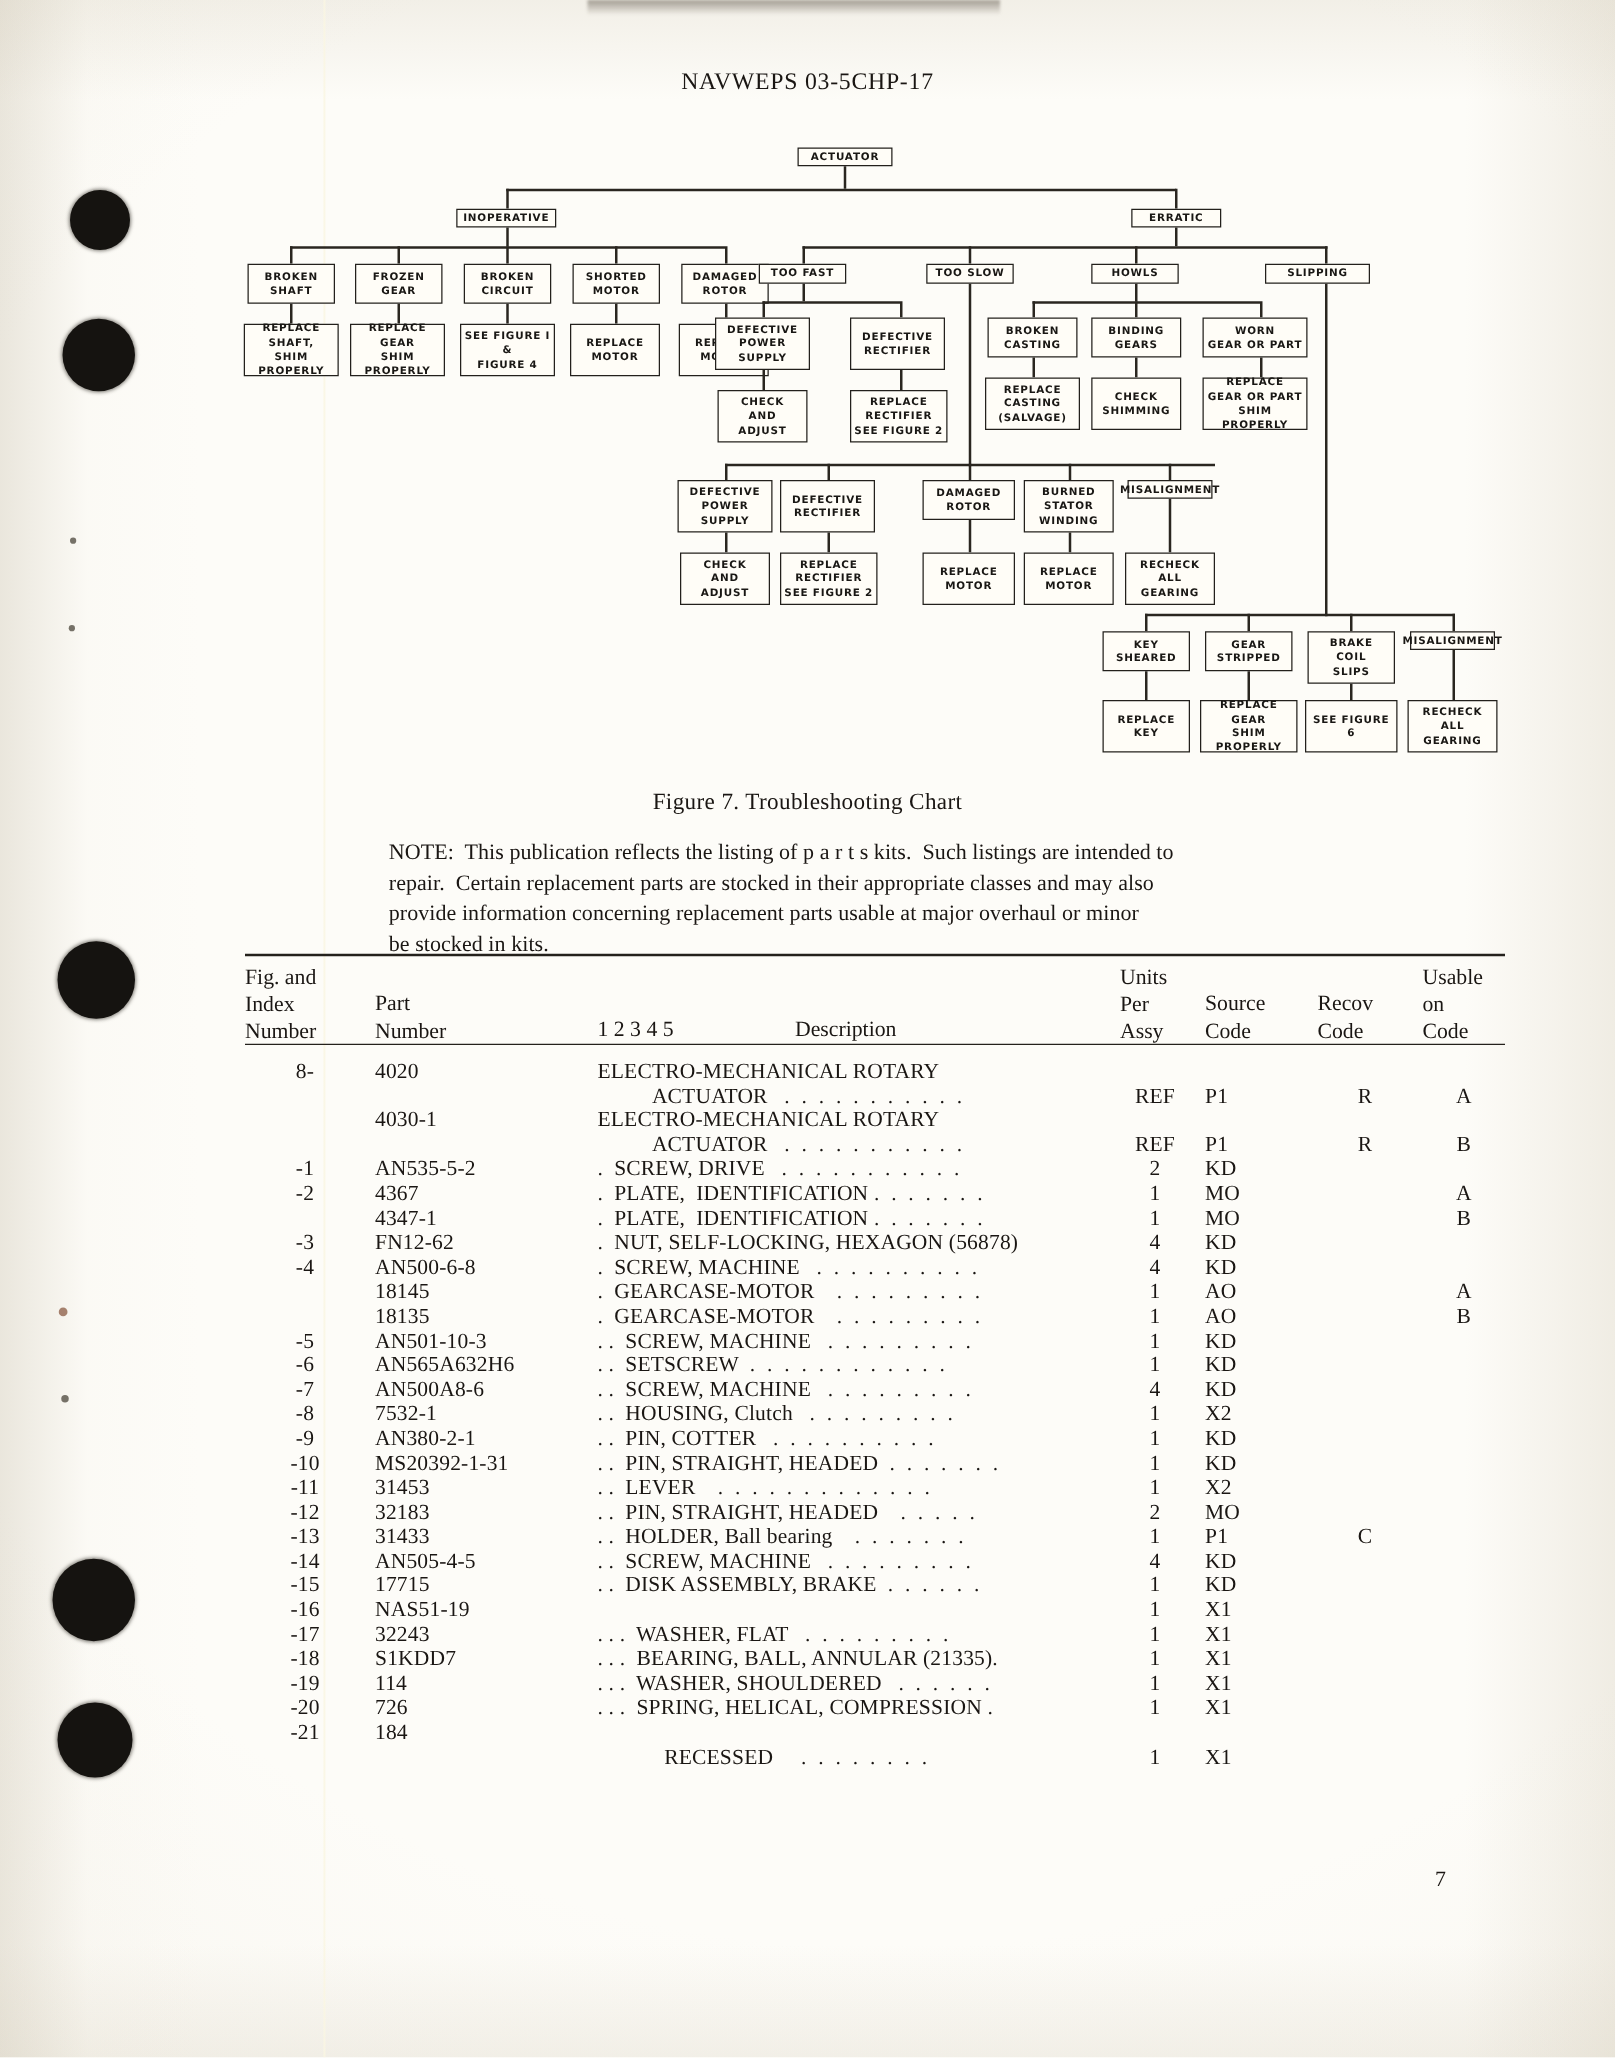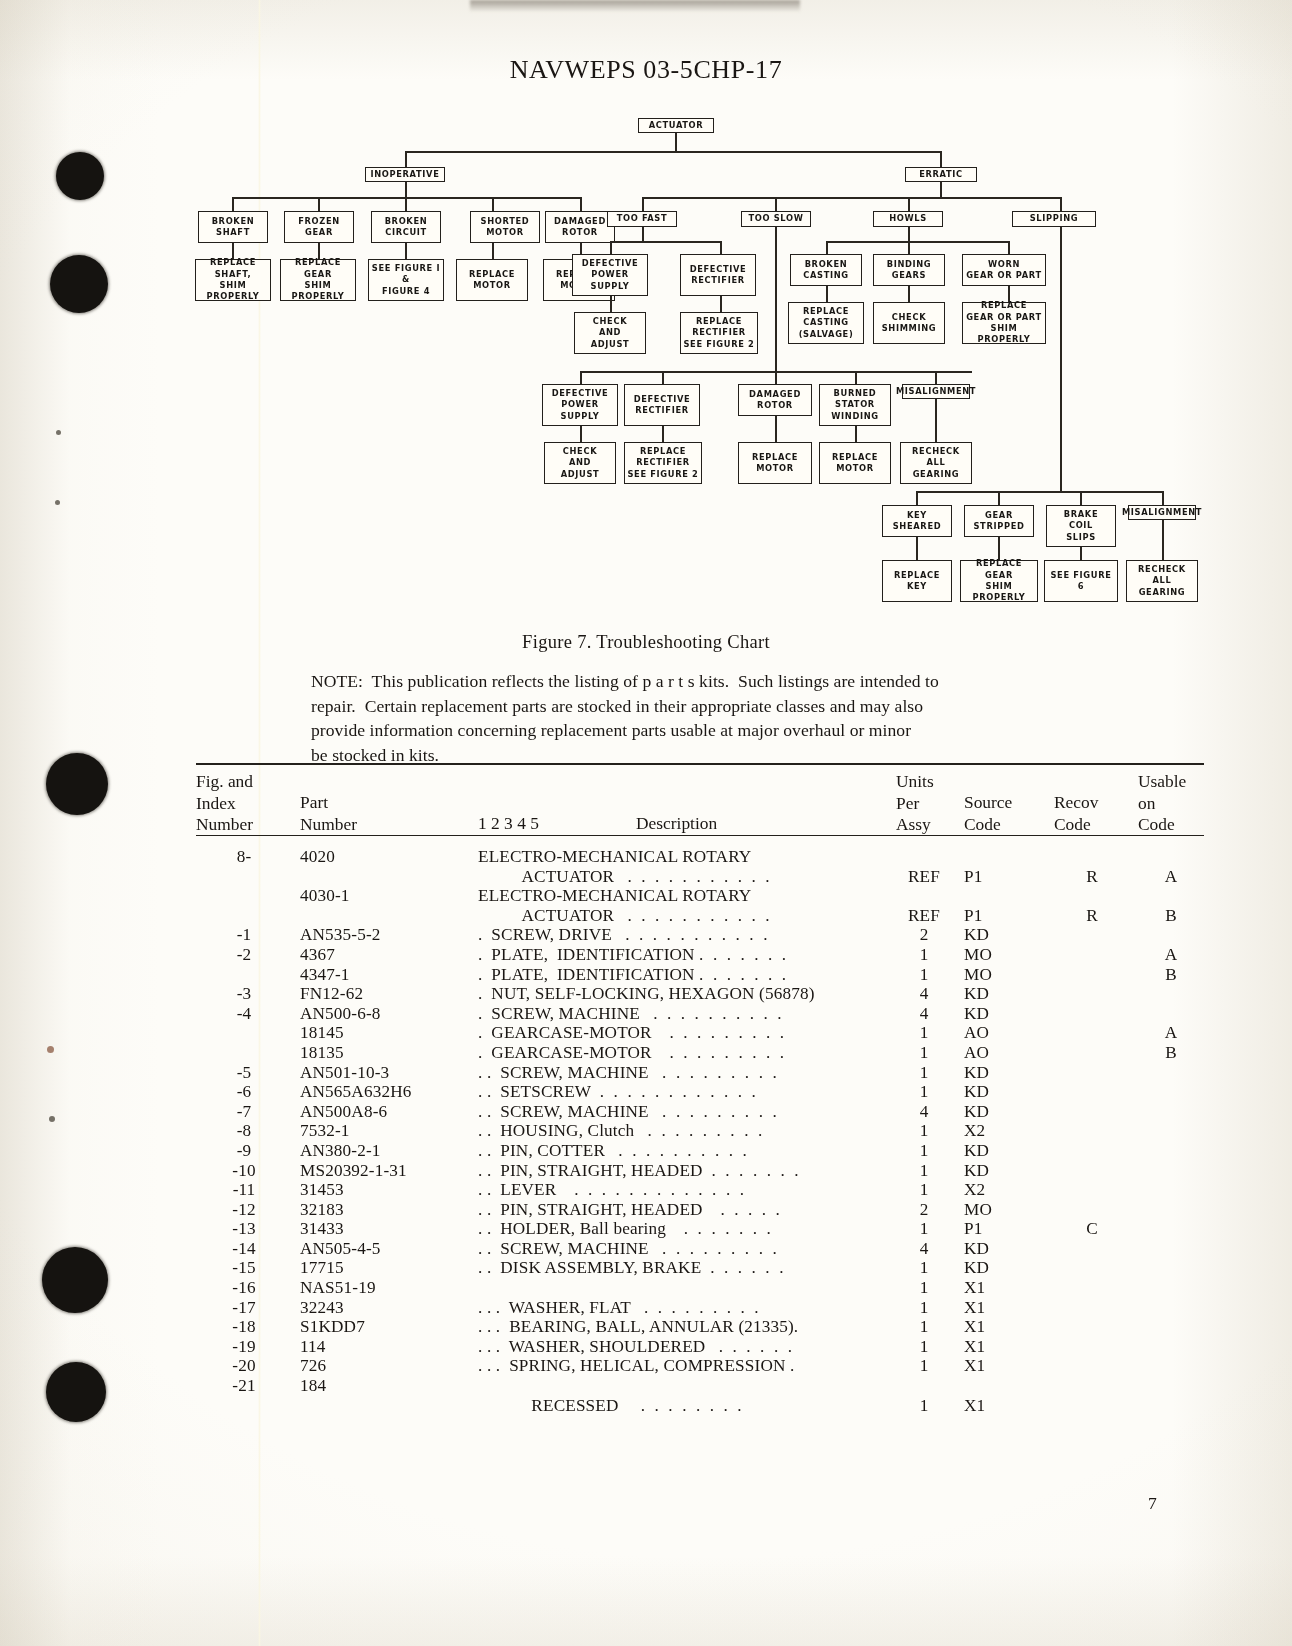--- a/index.html
+++ b/index.html
@@ -60,21 +60,21 @@
     background: #4a443a;
     border-radius: 50%;
     opacity: .75;
   }
 
   
   #doc-header {
     position: absolute;
     left: 0; top: 55px; width: 1292px;
     text-align: center;
-    font-size: 26px;
+    font-size: 19px;
     letter-spacing: .6px;
     font-family: "Liberation Serif", serif;
   }
 
   
   #flowchart {
     position: absolute;
     left: 190px; top: 118px;
     width: 1030px; height: 490px;
   }
@@ -209,21 +209,21 @@
     <div class="ln lnv" style="left:215px; top:79px; height:14px;"></div>
     <div class="ln lnv" style="left:302px; top:79px; height:14px;"></div>
     <div class="ln lnv" style="left:390px; top:79px; height:14px;"></div>
 
     <div class="node" style="left:8px;  top:93px; width:70px; height:32px;">BROKEN
 SHAFT</div>
     <div class="node" style="left:94px; top:93px; width:70px; height:32px;">FROZEN
 GEAR</div>
     <div class="node" style="left:181px;top:93px; width:70px; height:32px;">BROKEN
 CIRCUIT</div>
-    <div class="node" style="left:268px;top:93px; width:70px; height:32px;margin-left:12px;">SHORTED
+    <div class="node" style="left:268px;top:93px; width:70px; height:32px;">SHORTED
 MOTOR</div>
     <div class="node" style="left:355px;top:93px; width:70px; height:32px;">DAMAGED
 ROTOR</div>
 
     <div class="ln lnv" style="left:42px;  top:125px; height:16px;"></div>
     <div class="ln lnv" style="left:128px; top:125px; height:16px;"></div>
     <div class="ln lnv" style="left:215px; top:125px; height:16px;"></div>
     <div class="ln lnv" style="left:302px; top:125px; height:16px;"></div>
     <div class="ln lnv" style="left:390px; top:125px; height:16px;"></div>
 

